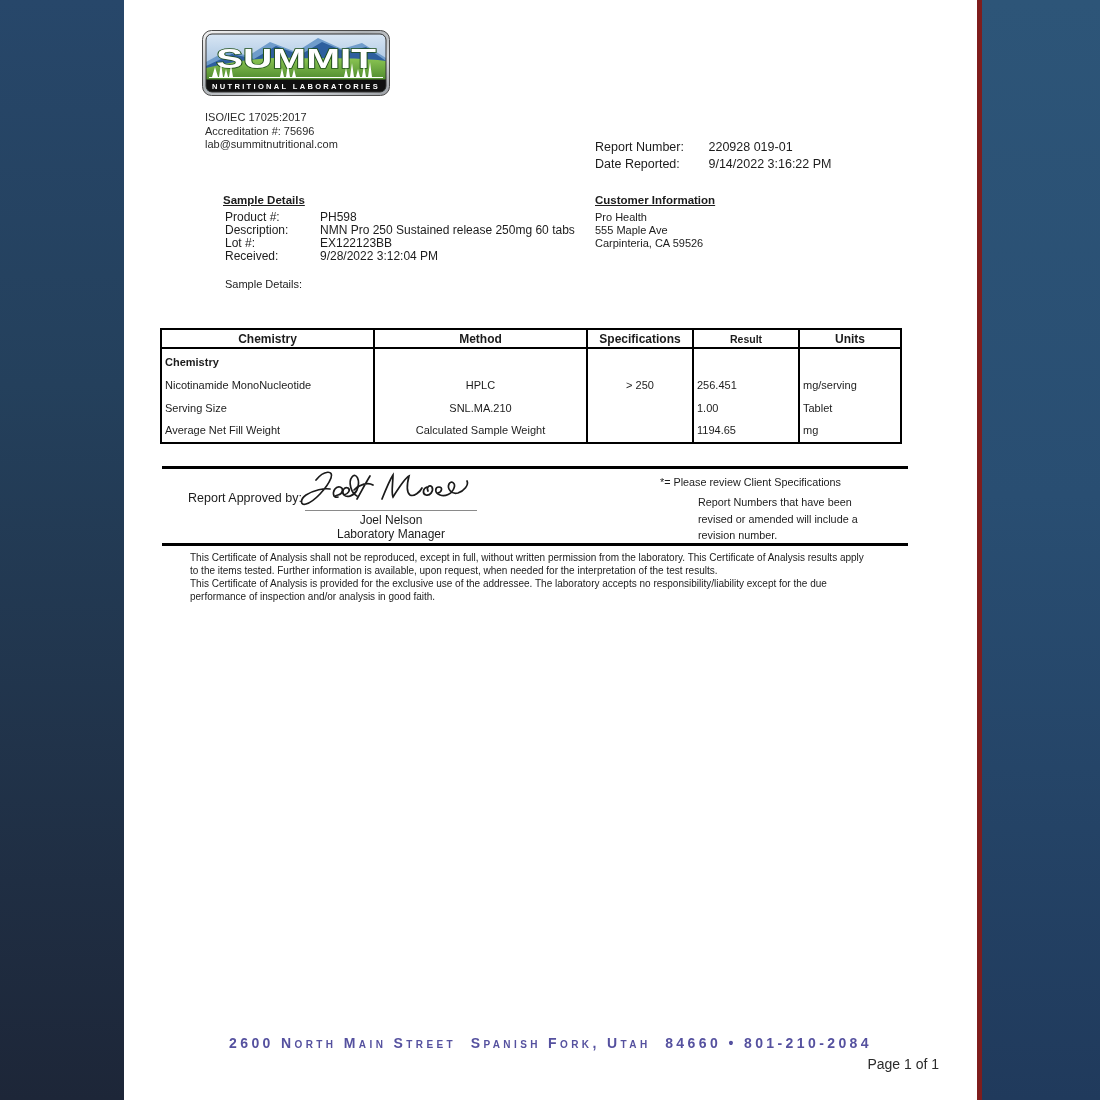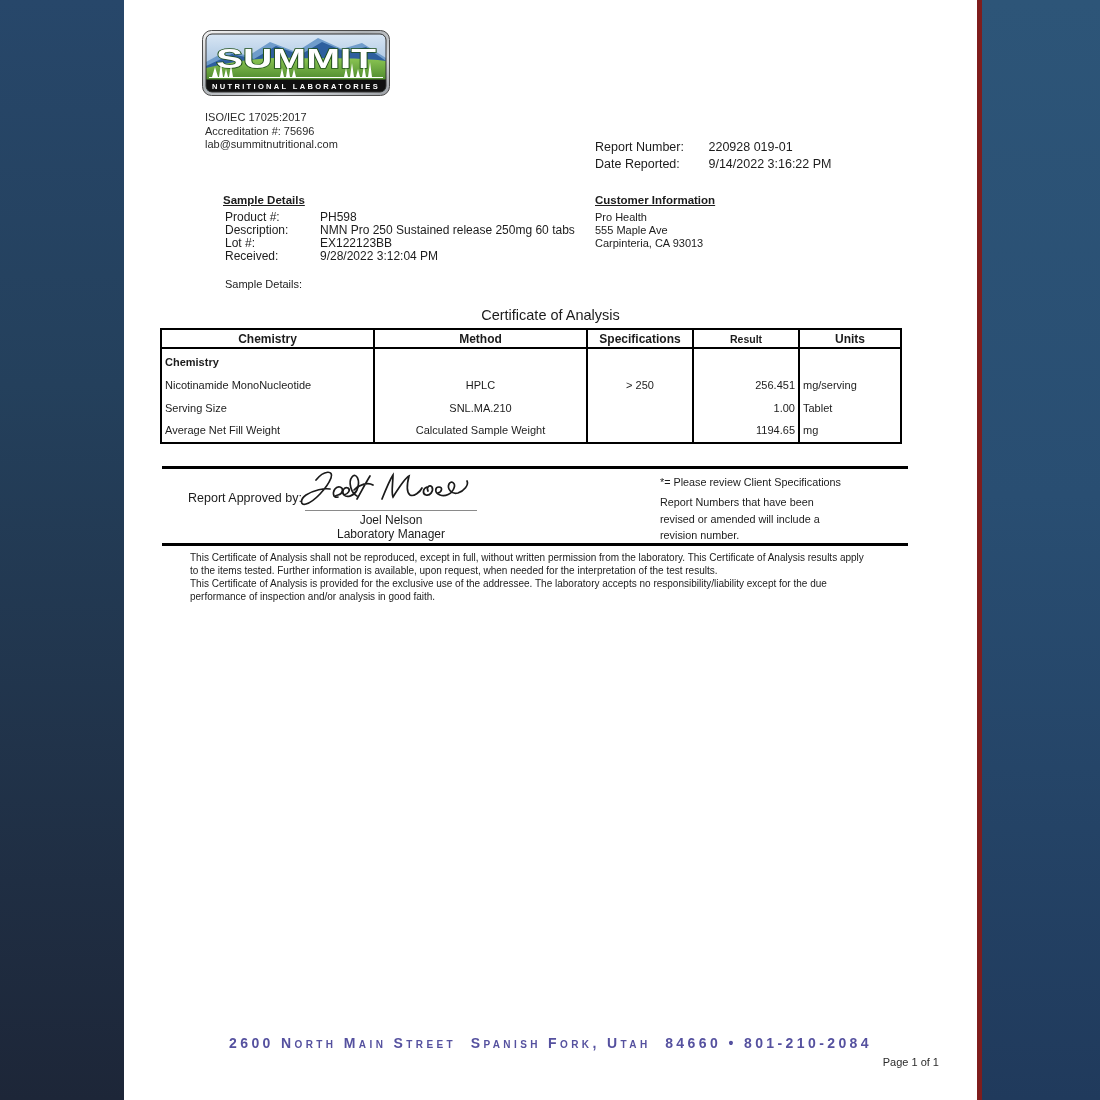--- a/index.html
+++ b/index.html
@@ -34,39 +34,39 @@
   table.coa th{border:2px solid #000;font-size:12px;font-weight:bold;text-align:center;padding:1px 0;height:15px;}
   table.coa th.th-result{font-size:10.5px;}
   table.coa td{border-left:2px solid #000;border-right:2px solid #000;font-size:11px;padding:0 3px;vertical-align:middle;overflow:hidden;white-space:nowrap;}
   table.coa tr.sec td{font-weight:bold;}
   table.coa tr.r1 td{height:20px;padding-top:3px;}
   table.coa tr.r2 td{height:25px;}
   table.coa tr.r3 td{height:20px;}
   table.coa tr.r4 td{height:21px;}
   table.coa tr.r5 td{height:24px;}
   td.c-method,td.c-spec{text-align:center;}
-  td.c-result{text-align:right;padding-right:5px;margin-top:26px;}
+  td.c-result{text-align:left;padding-right:5px;margin-top:26px;}
   td.c-units{padding-left:6px;}
 
   .hrule{background:#000;height:2.5px;}
 
   
   .approve-label{font-size:12.5px;}
   .sig-line{height:1px;background:#8a8a8a;}
   .sig-name{font-size:12px;text-align:center;width:172px;line-height:13.5px;}
   .note{font-size:10.8px;line-height:16px;}
-  .note-rev{white-space:pre-line;line-height:16.5px;}
+  .note-rev{white-space:pre-line;line-height:16.5px;margin-left:38px;}
 
   .disclaimer{font-size:10px;line-height:13.2px;white-space:pre-line;width:785px;}
 
   .footer-address{
     width:853px;text-align:center;font-size:14px;font-weight:bold;
     font-variant:small-caps;letter-spacing:3.4px;white-space:pre-wrap;
   }
-  .page-num{font-size:11px;color:#2b2b2b;margin-left:48px;}
+  .page-num{font-size:14px;color:#2b2b2b;margin-left:48px;}
 </style>
 </head>
 <body>
 
 <div class="band band-left"></div>
 <div class="band band-right"></div>
 
 <div class="page">
 
   <div class="abs" style="left:78px;top:30px;width:188px;height:66px;">
@@ -143,24 +143,23 @@
       <span class="k">Received:</span>
       <span class="v">9/28/2022 3:12:04 PM</span>
     </div>
   </div>
   <div class="abs cust-line" style="left:101px;top:278px;">Sample Details:</div>
 
   <div class="abs sec-heading" style="left:471px;top:194px;">Customer Information</div>
   <div class="abs" style="left:471px;top:211px;">
     <div class="cust-line">Pro Health</div>
     <div class="cust-line">555 Maple Ave</div>
-    <div class="cust-line">Carpinteria, CA 93013</div>
-  </div>
-
-  <div class="abs coa-title" style="left:0;top:307px;">Certificate of Analysis</div>
+    <div class="cust-line">Carpinteria, CA 59526</div>
+  </div>
+
   <table class="coa abs" style="left:36px;top:328px;">
     <colgroup>
       <col style="width:213px">
         <col style="width:213px">
         <col style="width:106px">
         <col style="width:106px">
         <col style="width:102px">
     </colgroup>
     <thead>
       <tr>

